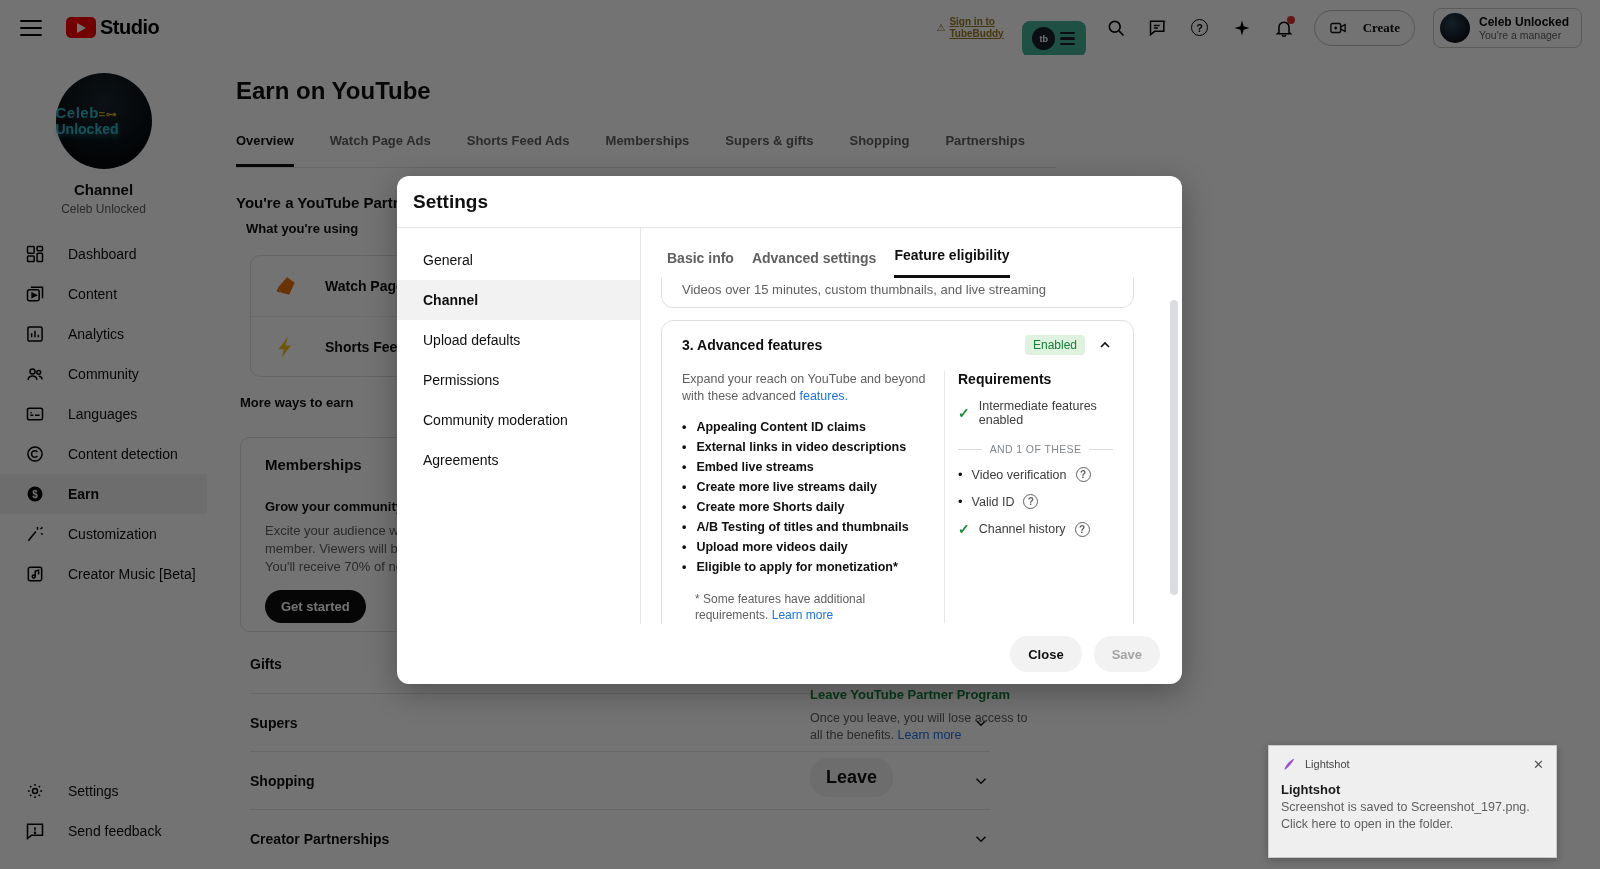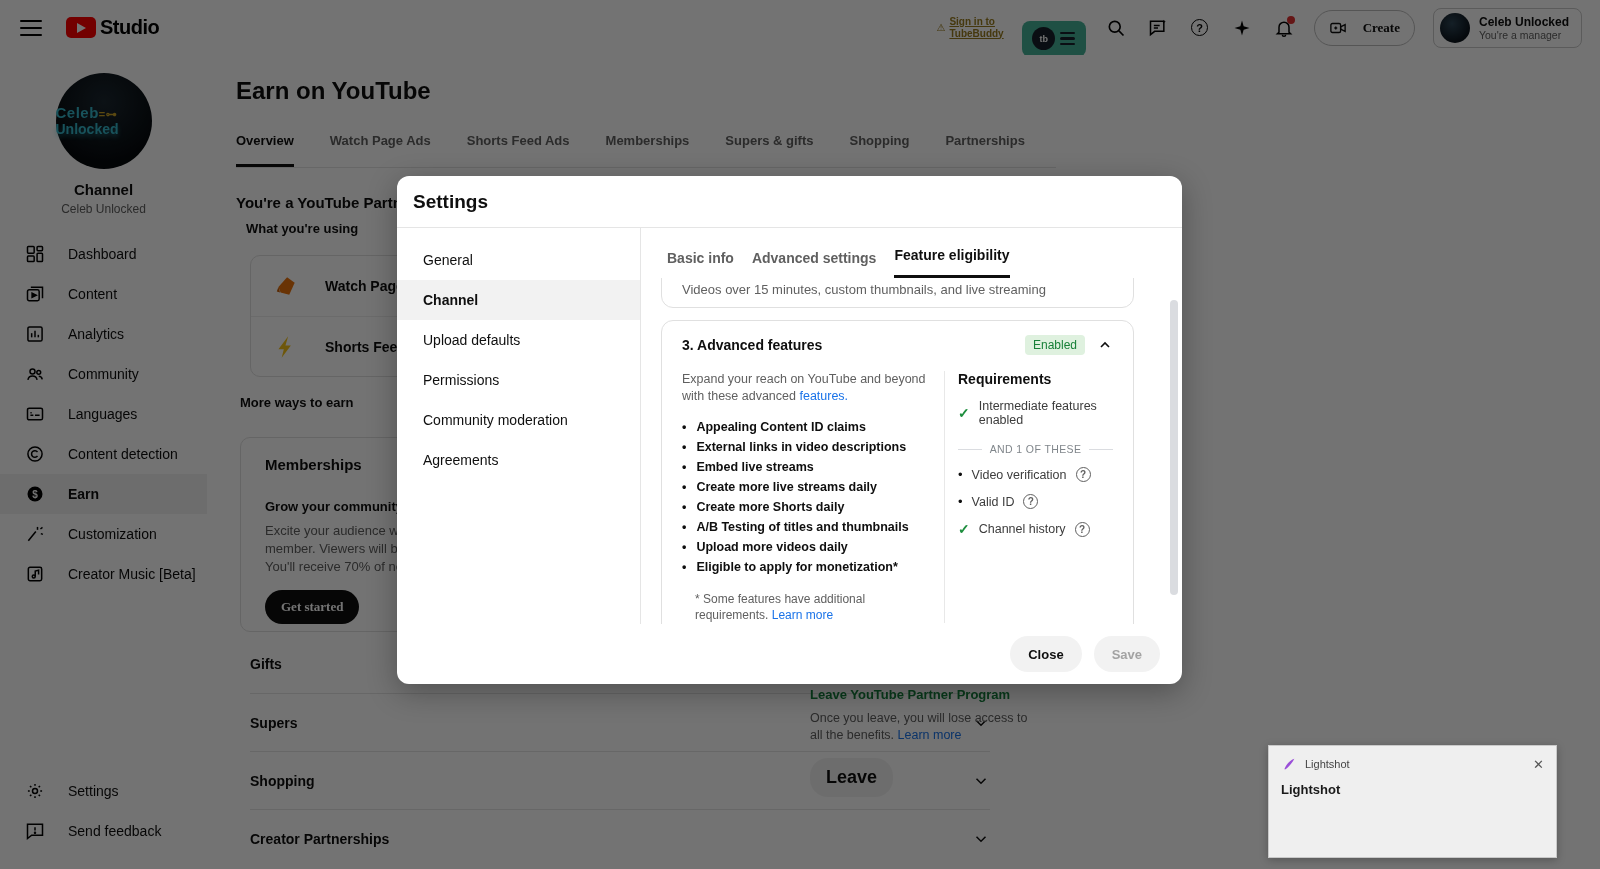--- a/index.html
+++ b/index.html
@@ -52,21 +52,21 @@
   .main-tab.active { color:#0f0f0f; border-bottom:3px solid #0f0f0f; }
   .partner-line { font-size:15px; font-weight:bold; color:#0f0f0f; margin:26px 0 0 8px; white-space:nowrap; }
   .sec-heading { font-size:13px; font-weight:bold; color:#0f0f0f; }
   .using-card { position:absolute; left:22px; top:200px; width:510px; border:1px solid #e0e0e0; border-radius:10px; background:#fff; }
   .using-row { height:60px; display:flex; align-items:center; gap:26px; padding-left:22px; font-size:14px; font-weight:bold; color:#0f0f0f; cursor:pointer; }
   .using-row + .using-row { border-top:1px solid #eee; }
   .memb-card { position:absolute; left:12px; top:382px; width:748px; height:195px; border:1px solid #e0e0e0; border-radius:10px; background:#fff; padding:18px 24px; }
   .memb-title { font-size:15px; font-weight:bold; color:#0f0f0f; }
   .memb-sub { font-size:13px; font-weight:bold; color:#0f0f0f; margin-top:26px; }
   .memb-body { font-size:13px; color:#606060; margin-top:8px; line-height:18px; white-space:nowrap; overflow:hidden; }
-  .dark-pill { display:inline-block; background:#0f0f0f; color:#fff; font-size:13px; font-weight:bold; border:none; border-radius:18px; padding:9px 16px; margin-top:14px; cursor:pointer;font-family:Liberation Serif, serif; }
+  .dark-pill { display:inline-block; background:#0f0f0f; color:#fff; font-size:13px; font-weight:bold; border:none; border-radius:18px; padding:9px 16px; margin-top:14px; cursor:pointer; }
   .earn-rows { position:absolute; left:22px; top:580px; width:740px; }
   .earn-row { height:58px; display:flex; align-items:center; justify-content:space-between; border-top:1px solid #e5e5e5; font-size:14px; font-weight:bold; color:#0f0f0f; cursor:pointer; }
   .earn-row:first-child { border-top:none; }
   .right-col { position:absolute; left:582px; top:560px; width:232px; }
   .gray-pill { display:inline-block; background:#f2f2f2; color:#0f0f0f; font-size:18px; font-weight:bold; border:none; border-radius:18px; padding:9px 16px; cursor:pointer; }
   .right-col hr { border:none; border-top:1px solid #e5e5e5; margin:16px 0; }
   .leave-title { font-size:13px; font-weight:bold; color:#15803d; }
   .leave-body { font-size:12.5px; color:#606060; line-height:17px; margin-top:8px; width:230px; }
   a.blue { color:#1a73e8; text-decoration:none; cursor:pointer; }
 
@@ -518,13 +518,14 @@
 
 <div class="notif">
   <div class="notif-head">
     <svg class="feather s" viewBox="0 0 24 24">
         <path d="M20 4 C14 6 8 12 5 20 L7 20 C12 16 17 10 20 4 Z" fill="#9a4fd8"></path>
       </svg>
     <span class="notif-app">Lightshot</span>
     <span class="notif-close">✕</span>
   </div>
   <div class="notif-title">Lightshot</div>
+  <div class="notif-body">Screenshot is saved to Screenshot_197.png. Click here to open in the folder.</div>
 </div>
 
 </body></html>

